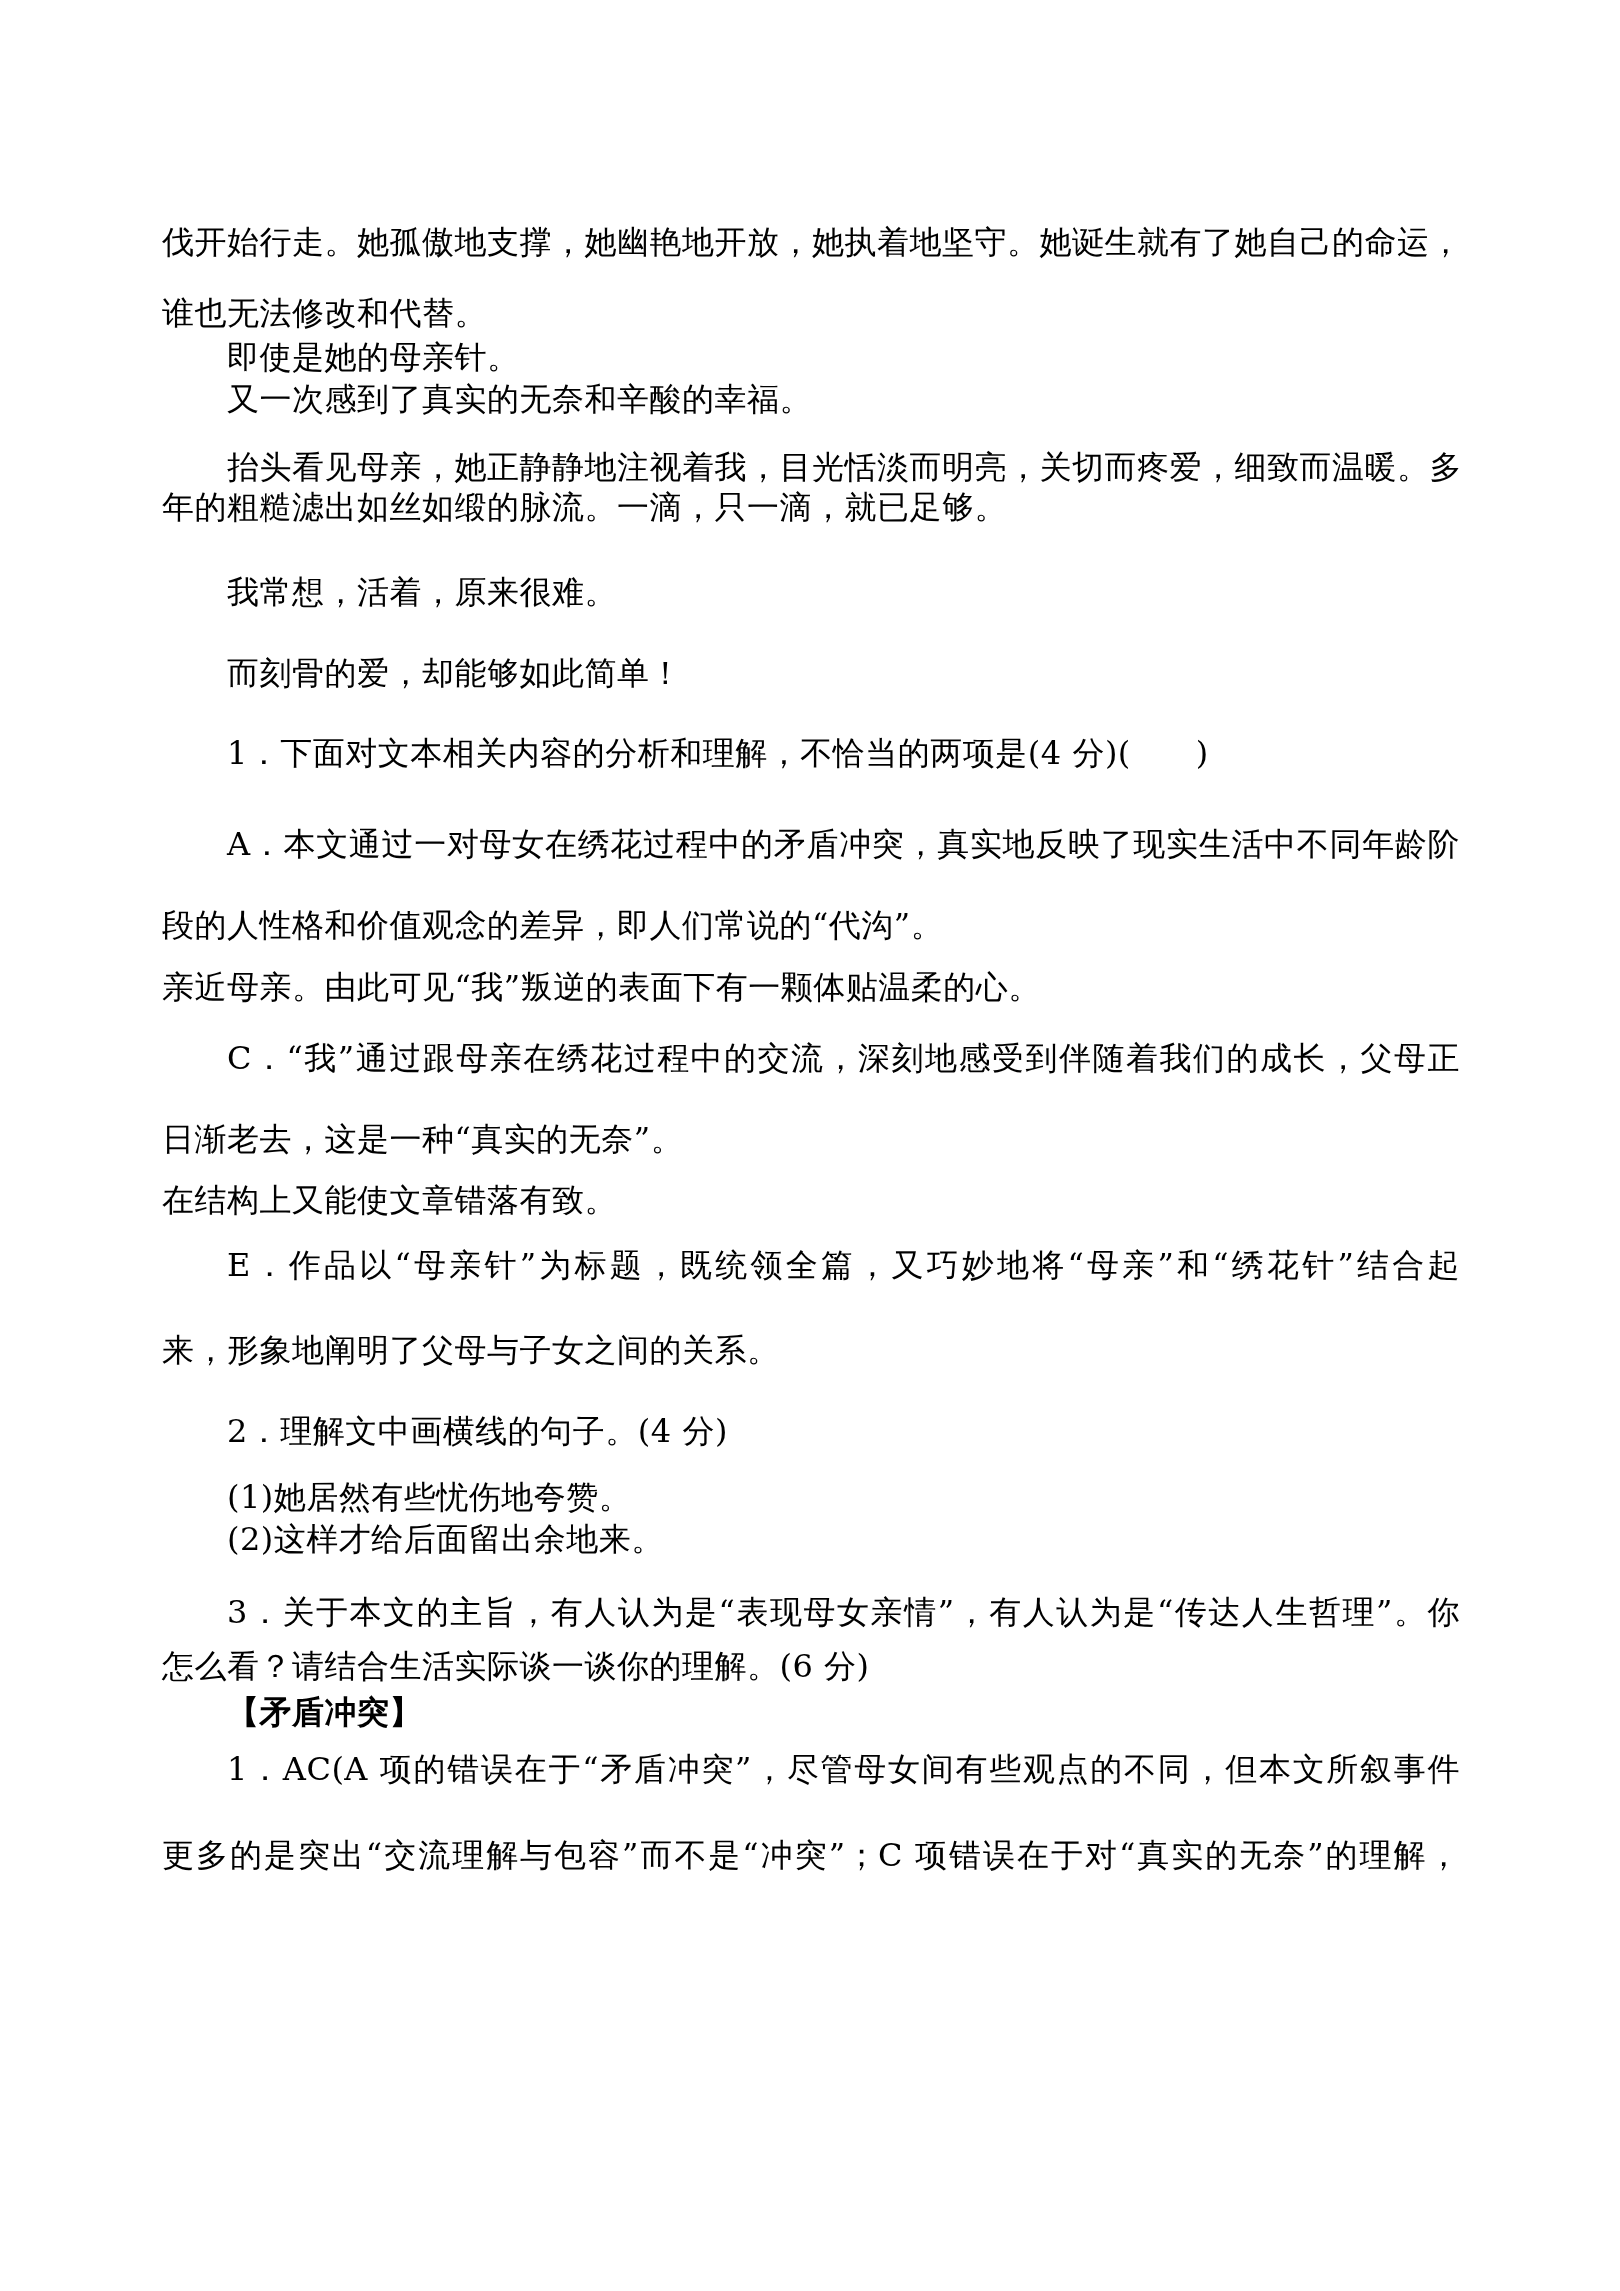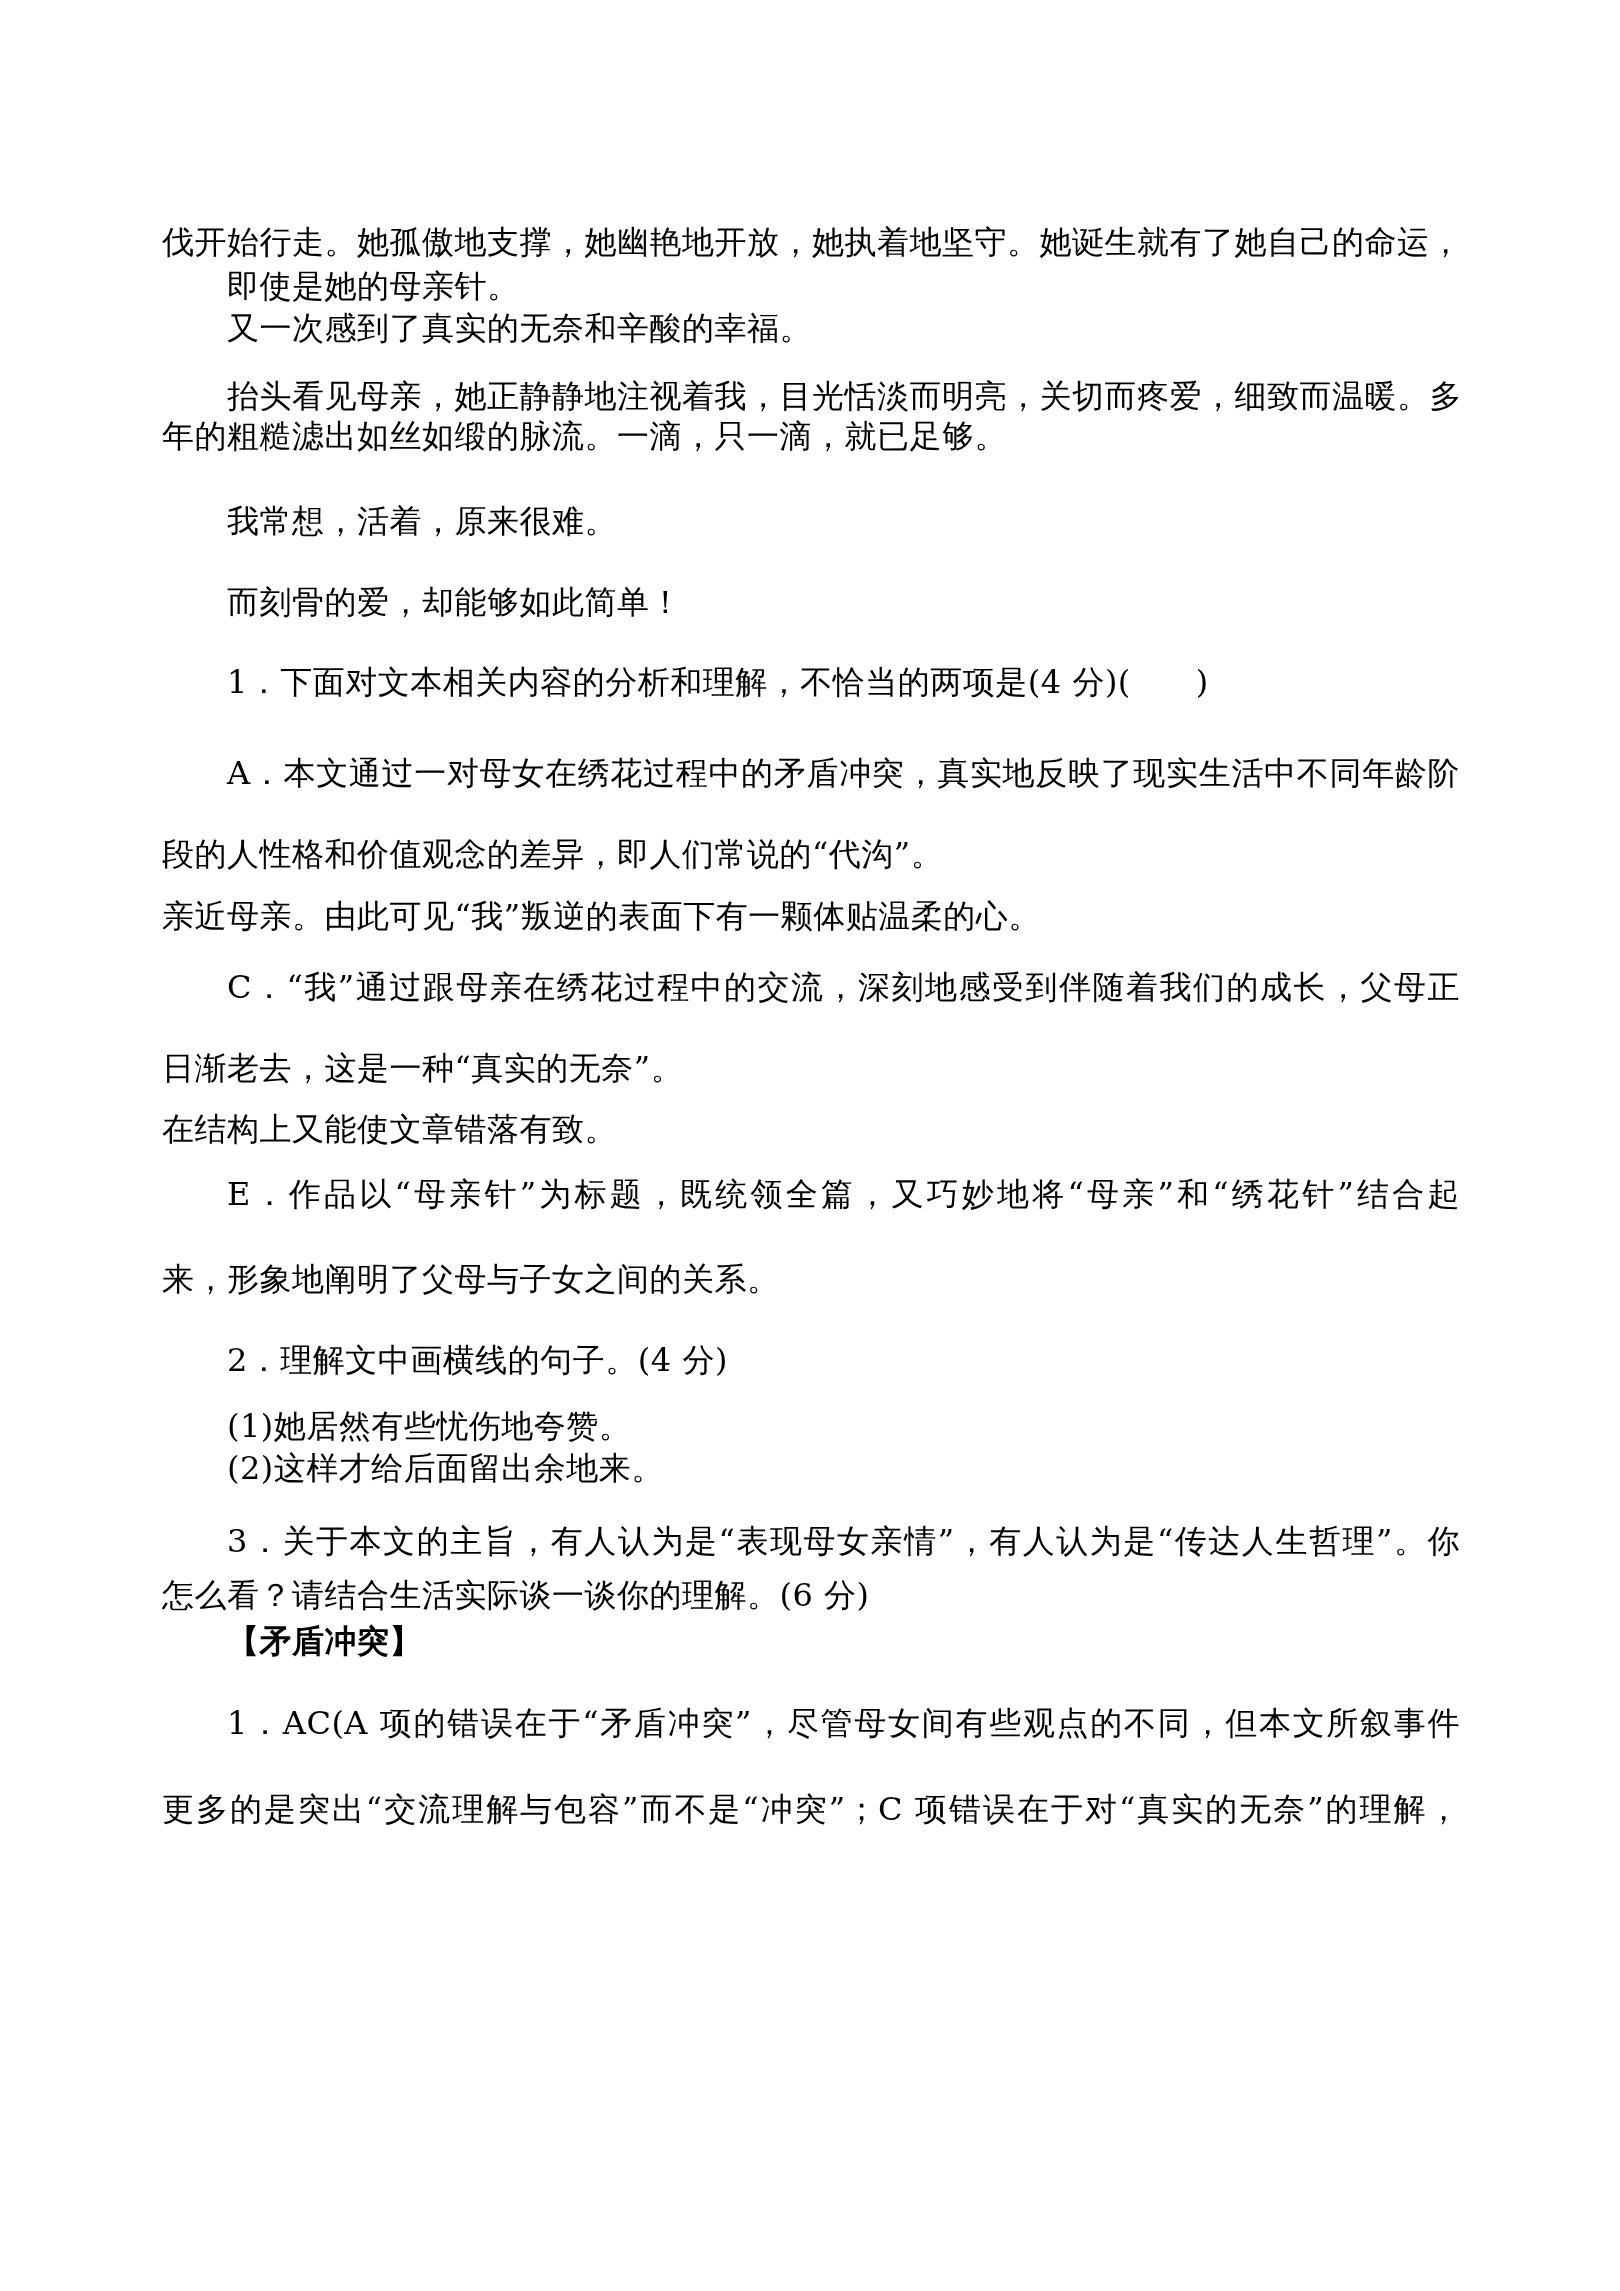--- a/index.html
+++ b/index.html
@@ -26,20 +26,21 @@
   .bold{font-weight:bold;}
   .tight{letter-spacing:-2.2px;}
 </style>
 </head>
 <body>
 
 <div class="page">
 
   <section>
     <p class="just">伐开始行走。她孤傲地支撑，她幽艳地开放，她执着地坚守。她诞生就有了她自己的命运，</p>
+    <p style="margin-top:31px">谁也无法修改和代替。</p>
     <p class="ind" style="margin-top:3.9px">即使是她的母亲针。</p>
     <p class="ind" style="margin-top:2px">又一次感到了真实的无奈和辛酸的幸福。</p>
     <p class="ind just" style="margin-top:28px">抬头看见母亲，她正静静地注视着我，目光恬淡而明亮，关切而疼爱，细致而温暖。多</p>
     <p style="">年的粗糙滤出如丝如缎的脉流。一滴，只一滴，就已足够。</p>
     <p class="ind" style="margin-top:45px">我常想，活着，原来很难。</p>
     <p class="ind" style="margin-top:41px">而刻骨的爱，却能够如此简单！</p>
   </section>
 
   <section>
     <p class="ind" style="margin-top:40px">1．下面对文本相关内容的分析和理解，不恰当的两项是(4 分)(　　)</p>
@@ -59,18 +60,18 @@
     <p class="ind" style="margin-top:2px">(2)这样才给后面留出余地来。</p>
   </section>
 
   <section>
     <p class="ind just" style="margin-top:33px">3．关于本文的主旨，有人认为是“表现母女亲情”，有人认为是“传达人生哲理”。你</p>
     <p style="margin-top:13.7px">怎么看？请结合生活实际谈一谈你的理解。(6 分)</p>
   </section>
 
   <section>
     <p class="ind bold" style="margin-top:5.9px">【矛盾冲突】</p>
-    <p class="ind just" style="margin-top:42px">1．AC(A 项的错误在于“矛盾冲突”，尽管母女间有些观点的不同，但本文所叙事件</p>
+    <p class="ind just" style="margin-top:17px">1．AC(A 项的错误在于“矛盾冲突”，尽管母女间有些观点的不同，但本文所叙事件</p>
     <p class="just tight" style="margin-top:46px">更多的是突出“交流理解与包容”而不是“冲突”；C 项错误在于对“真实的无奈”的理解，</p>
   </section>
 
 </div>
 
 
 </body></html>

